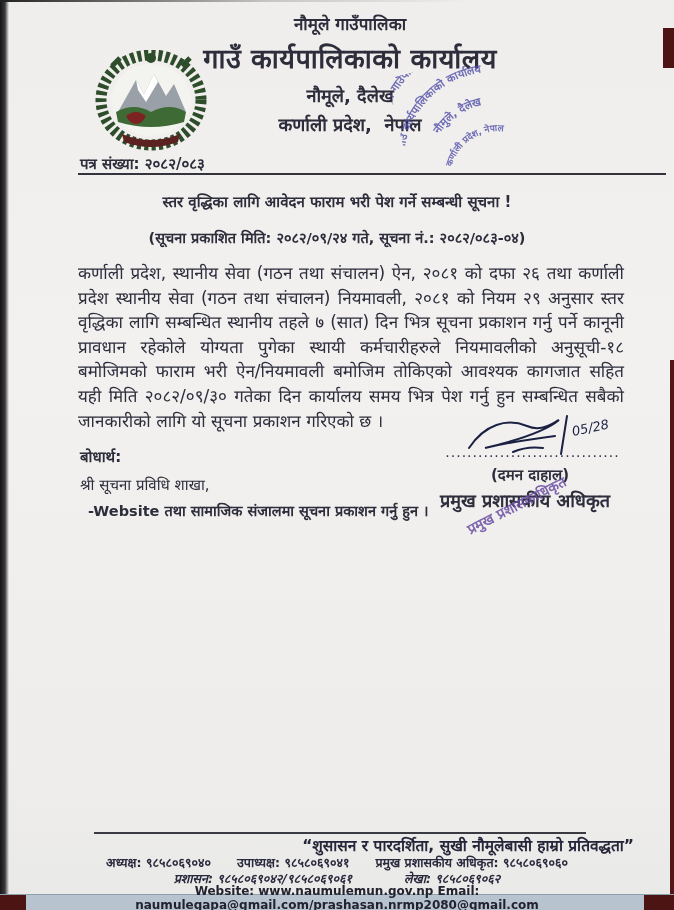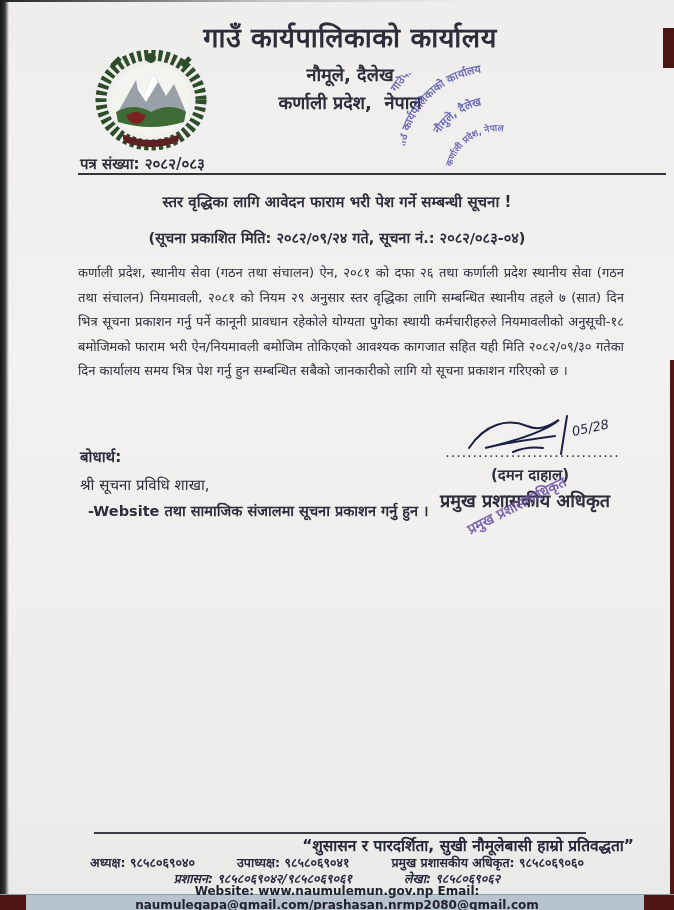--- a/index.html
+++ b/index.html
@@ -28,55 +28,56 @@
 
   .emblem{left:92px;top:50px;width:118px;height:112px;}
   .round-stamp{left:398px;top:58px;width:160px;height:115px;transform:rotate(-14deg);opacity:.8;}
 
   .refline{left:80px;top:153px;font-size:15px;font-weight:700;text-align:right;}
   .rule{left:78px;top:173px;width:588px;height:2px;background:#34343c;}
 
   .title{left:40px;top:191px;width:594px;text-align:center;font-size:15px;font-weight:700;}
   .meta{left:40px;top:227px;width:594px;text-align:center;font-size:14.5px;font-weight:600;}
 
-  .body-par{left:78px;top:261px;width:546px;font-size:13px;font-weight:500;line-height:24.6px;text-align:justify;}
+  .body-par{left:78px;top:261px;width:546px;font-size:17px;font-weight:500;line-height:24.6px;text-align:justify;}
 
   
   .sig-svg{left:455px;top:414px;width:165px;height:46px;}
   .sig-dots{left:440px;top:444px;width:185px;text-align:center;font-size:14px;letter-spacing:1px;color:#33334a;}
   .sig-name{left:430px;top:464px;width:200px;text-align:center;font-size:15px;font-weight:600;}
   .sig-desig{left:410px;top:488px;width:230px;text-align:center;font-size:18px;font-weight:700;}
   .sig-stamp{left:468px;top:520px;font-size:14px;font-weight:700;color:#6b4fa3;opacity:.85;transform:rotate(-27deg);transform-origin:left center;white-space:nowrap;}
 
   
   .cc-h{left:80px;top:446px;font-size:15px;font-weight:700;}
   .cc-1{left:80px;top:474px;font-size:15px;font-weight:400;}
   .cc-2{left:88px;top:500px;font-size:14.5px;font-weight:600;}
 
   
   .f-rule{left:94px;top:832px;width:492px;height:2px;background:#3a3a42;}
   .f-slogan{left:40px;top:834px;width:594px;text-align:right;font-size:15.5px;font-weight:700;color:#26263a;}
-  .f-row{left:60px;top:854px;width:554px;display:flex;justify-content:center;gap:42px;font-size:12.5px;font-weight:700;color:#2a2a3e;white-space:nowrap;}
+  .f-row{left:60px;top:854px;width:554px;display:flex;justify-content:center;gap:26px;font-size:12.5px;font-weight:700;color:#2a2a3e;white-space:nowrap;}
   .f-row2{top:870px;gap:52px;font-style:italic;}
   .f-web{left:40px;top:884px;width:594px;text-align:center;font-size:12px;font-weight:700;color:#222230;}
 </style>
 </head>
 <body>
 
 <div id="page">
 
   <div class="abs edge-left"></div>
   <div class="abs edge-top"></div>
   <div class="abs edge-tr"></div>
   <div class="abs edge-right"></div>
   <div class="abs band-bottom"></div>
   <div class="abs corner-bl"></div>
   <div class="abs corner-br"></div>
 
   <div class="abs hdr">
+    <div class="muni">नौमूले गाउँपालिका</div>
     <div class="office">गाउँ कार्यपालिकाको कार्यालय</div>
     <div class="addr">नौमूले, दैलेख</div>
     <div class="prov">कर्णाली प्रदेश,&nbsp; नेपाल</div>
   </div>
 
   <svg class="abs emblem" viewBox="0 0 118 112">
     <defs>
         <filter id="blur1">
           <feGaussianBlur stdDeviation="0.6"></feGaussianBlur>
         </filter>

